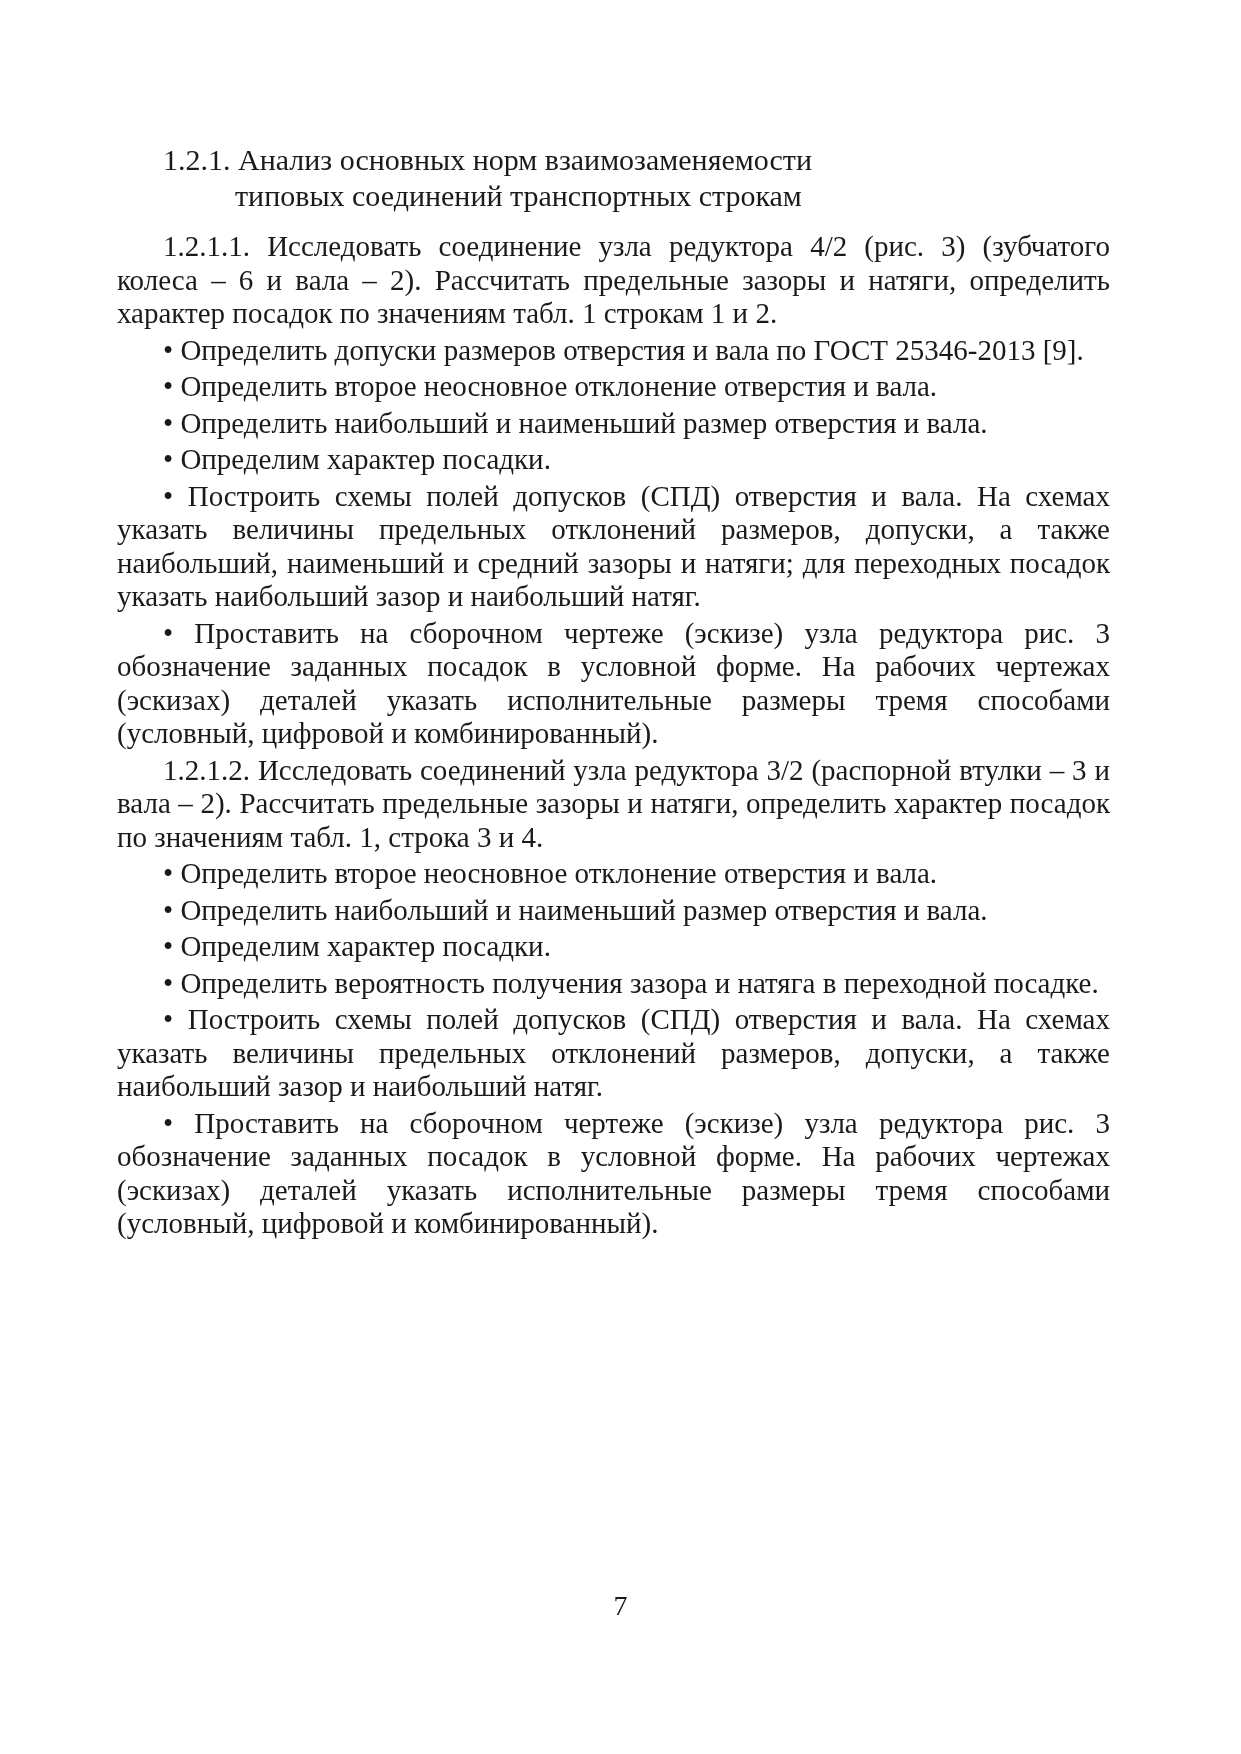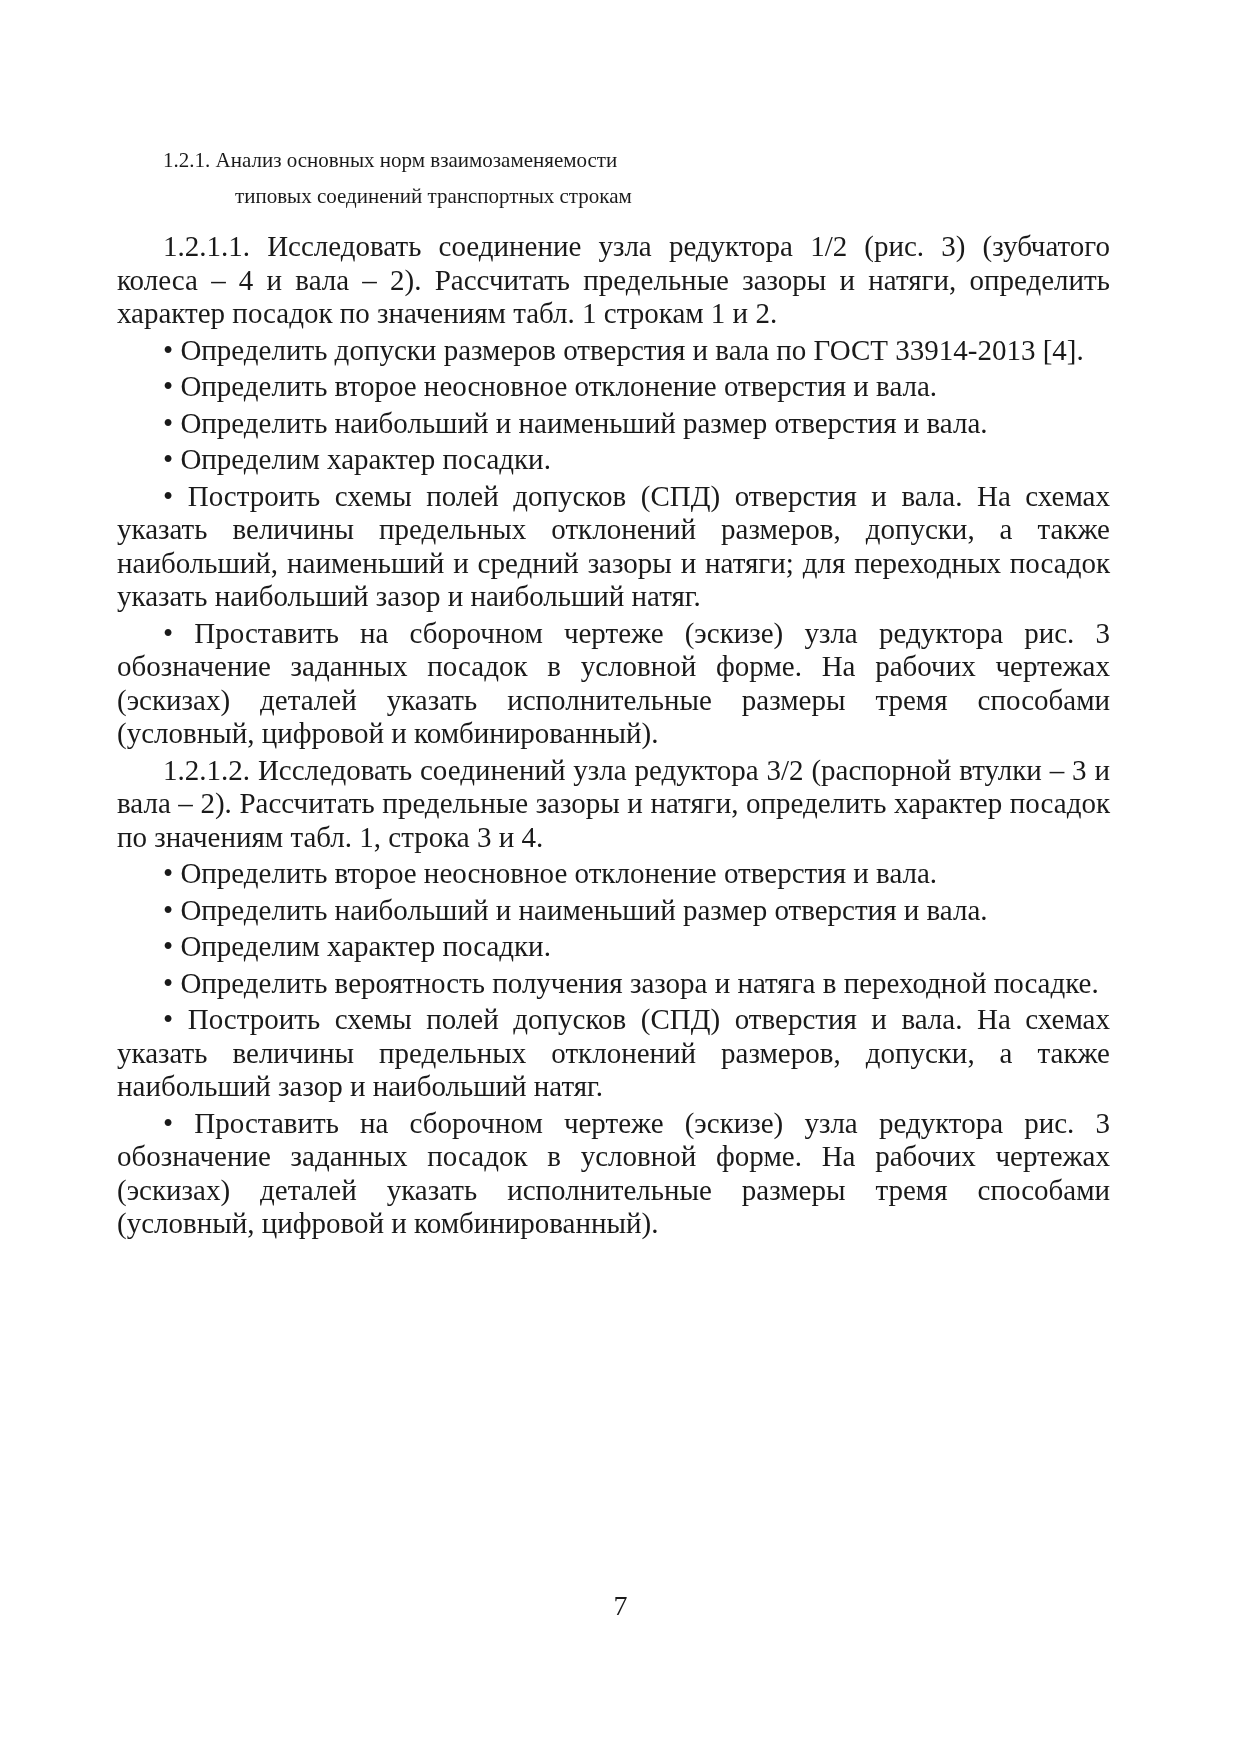--- a/index.html
+++ b/index.html
@@ -18,21 +18,21 @@
     .page {
       position: absolute;
       left: 117px;
       top: 142px;
       width: 993px;
       font-size: 29px;
       line-height: 33.5px;
     }
     .heading {
       margin: 0 0 16px 46px;
-      font-size: 21px;
+      font-size: 30px;
       line-height: 36px;
       font-weight: normal;
     }
     .heading .l1 { display: block; }
     .heading .l2 { display: block; padding-left: 72px; }
     p {
       margin: 0 0 3px 0;
       text-align: justify;
       text-indent: 46px;
     }
@@ -51,22 +51,22 @@
 </head>
 <body>
 
 <div class="page">
   <h2 class="heading">
     <span class="l1">1.2.1. Анализ основных норм взаимозаменяемости</span>
     <span class="l2">типовых соединений транспортных строкам</span>
   </h2>
 
   <div>
-    <p>1.2.1.1. Исследовать соединение узла редуктора 1/2 (рис. 3) (зубчатого колеса – 4 и вала – 2). Рассчитать предельные зазоры и натяги, определить характер посадок по значениям табл. 1 строкам 1 и 2.</p>
-    <p class="bullet">Определить допуски размеров отверстия и вала по ГОСТ 33914-2013 [4].</p>
+    <p>1.2.1.1. Исследовать соединение узла редуктора 4/2 (рис. 3) (зубчатого колеса – 6 и вала – 2). Рассчитать предельные зазоры и натяги, определить характер посадок по значениям табл. 1 строкам 1 и 2.</p>
+    <p class="bullet">Определить допуски размеров отверстия и вала по ГОСТ 25346-2013 [9].</p>
     <p class="bullet">Определить второе неосновное отклонение отверстия и вала.</p>
     <p class="bullet">Определить наибольший и наименьший размер отверстия и вала.</p>
     <p class="bullet">Определим характер посадки.</p>
     <p class="bullet">Построить схемы полей допусков (СПД) отверстия и вала. На схемах указать величины предельных отклонений размеров, допуски, а также наибольший, наименьший и средний зазоры и натяги; для переходных посадок указать наибольший зазор и наибольший натяг.</p>
     <p class="bullet">Проставить на сборочном чертеже (эскизе) узла редуктора рис. 3 обозначение заданных посадок в условной форме. На рабочих чертежах (эскизах) деталей указать исполнительные размеры тремя способами (условный, цифровой и комбинированный).</p>
   </div>
 
   <div>
     <p>1.2.1.2. Исследовать соединений узла редуктора 3/2 (распорной втулки – 3 и вала – 2). Рассчитать предельные зазоры и натяги, определить характер посадок по значениям табл. 1, строка 3 и 4.</p>
     <p class="bullet">Определить второе неосновное отклонение отверстия и вала.</p>

